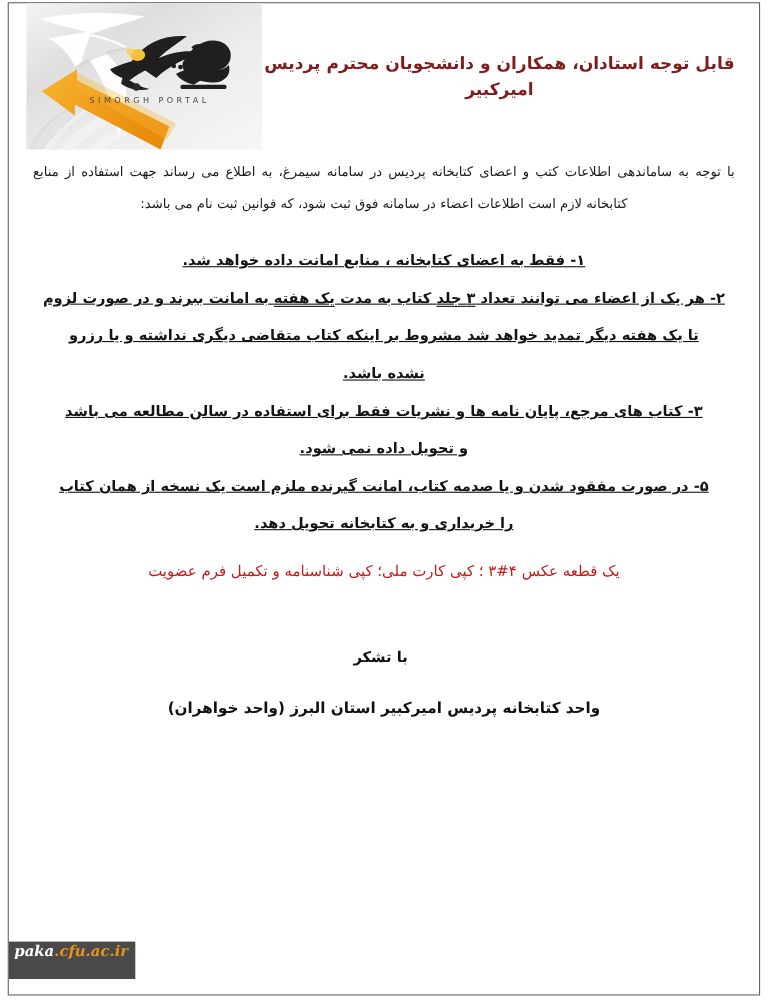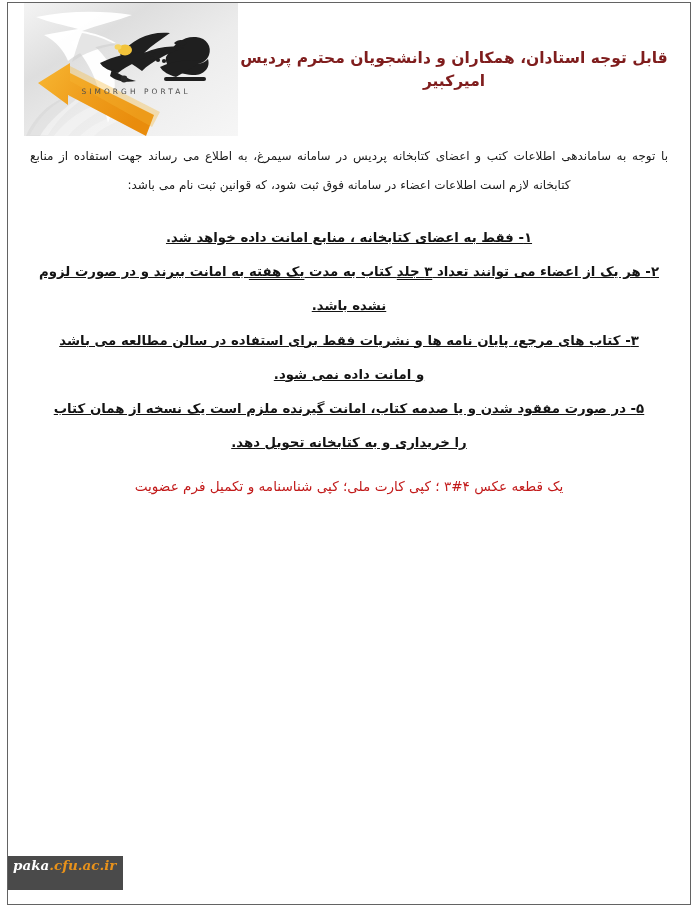--- a/index.html
+++ b/index.html
@@ -245,30 +245,35 @@
 
     <p class="intro">با توجه به ساماندهی اطلاعات کتب و اعضای کتابخانه پردیس در سامانه سیمرغ، به اطلاع می رساند جهت استفاده از منابع کتابخانه لازم است اطلاعات اعضاء در سامانه فوق ثبت شود، که قوانین ثبت نام می باشد:</p>
 
     <div class="rules">
 
       <div class="rule rule-centered">۱- فقط به اعضای کتابخانه ، منابع امانت داده خواهد شد.</div>
 
       <div class="rule rule-justify">۲- هر یک از اعضاء می توانند تعداد <span class="u">۳ جلد</span>
            کتاب به مدت <span class="u">یک هفته</span>
            به امانت ببرند و در صورت لزوم</div>
+      <div class="rule rule-indent">تا یک هفته دیگر تمدید خواهد شد مشروط بر اینکه کتاب متقاضی دیگری نداشته و یا رزرو</div>
       <div class="rule rule-centered">نشده باشد.</div>
 
       <div class="rule rule-justify">۳- کتاب های مرجع، پایان نامه ها و نشریات فقط برای استفاده در سالن مطالعه می باشد</div>
-      <div class="rule rule-centered">و امانت داده نمی شود.</div>
+      <div class="rule rule-centered">و تحویل داده نمی شود.</div>
 
 
       <div class="rule rule-justify">۵- در صورت مفقود شدن و یا صدمه کتاب، امانت گیرنده ملزم است یک نسخه از همان کتاب</div>
       <div class="rule rule-centered">را خریداری و به کتابخانه تحویل دهد.</div>
 
     </div>
 
     <div class="docs-required">یک قطعه عکس ۴#۳ ؛ کپی کارت ملی؛ کپی شناسنامه و تکمیل فرم عضویت</div>
 
+    <div class="signoff">
+      <div class="thanks">با تشکر</div>
+      <div class="unit">واحد کتابخانه پردیس امیرکبیر استان البرز (واحد خواهران)</div>
+    </div>
   </div>
 
   <div class="watermark"><span>paka</span><span class="dom">.cfu.ac.ir</span></div>
 
 </div>
 
 </body></html>

